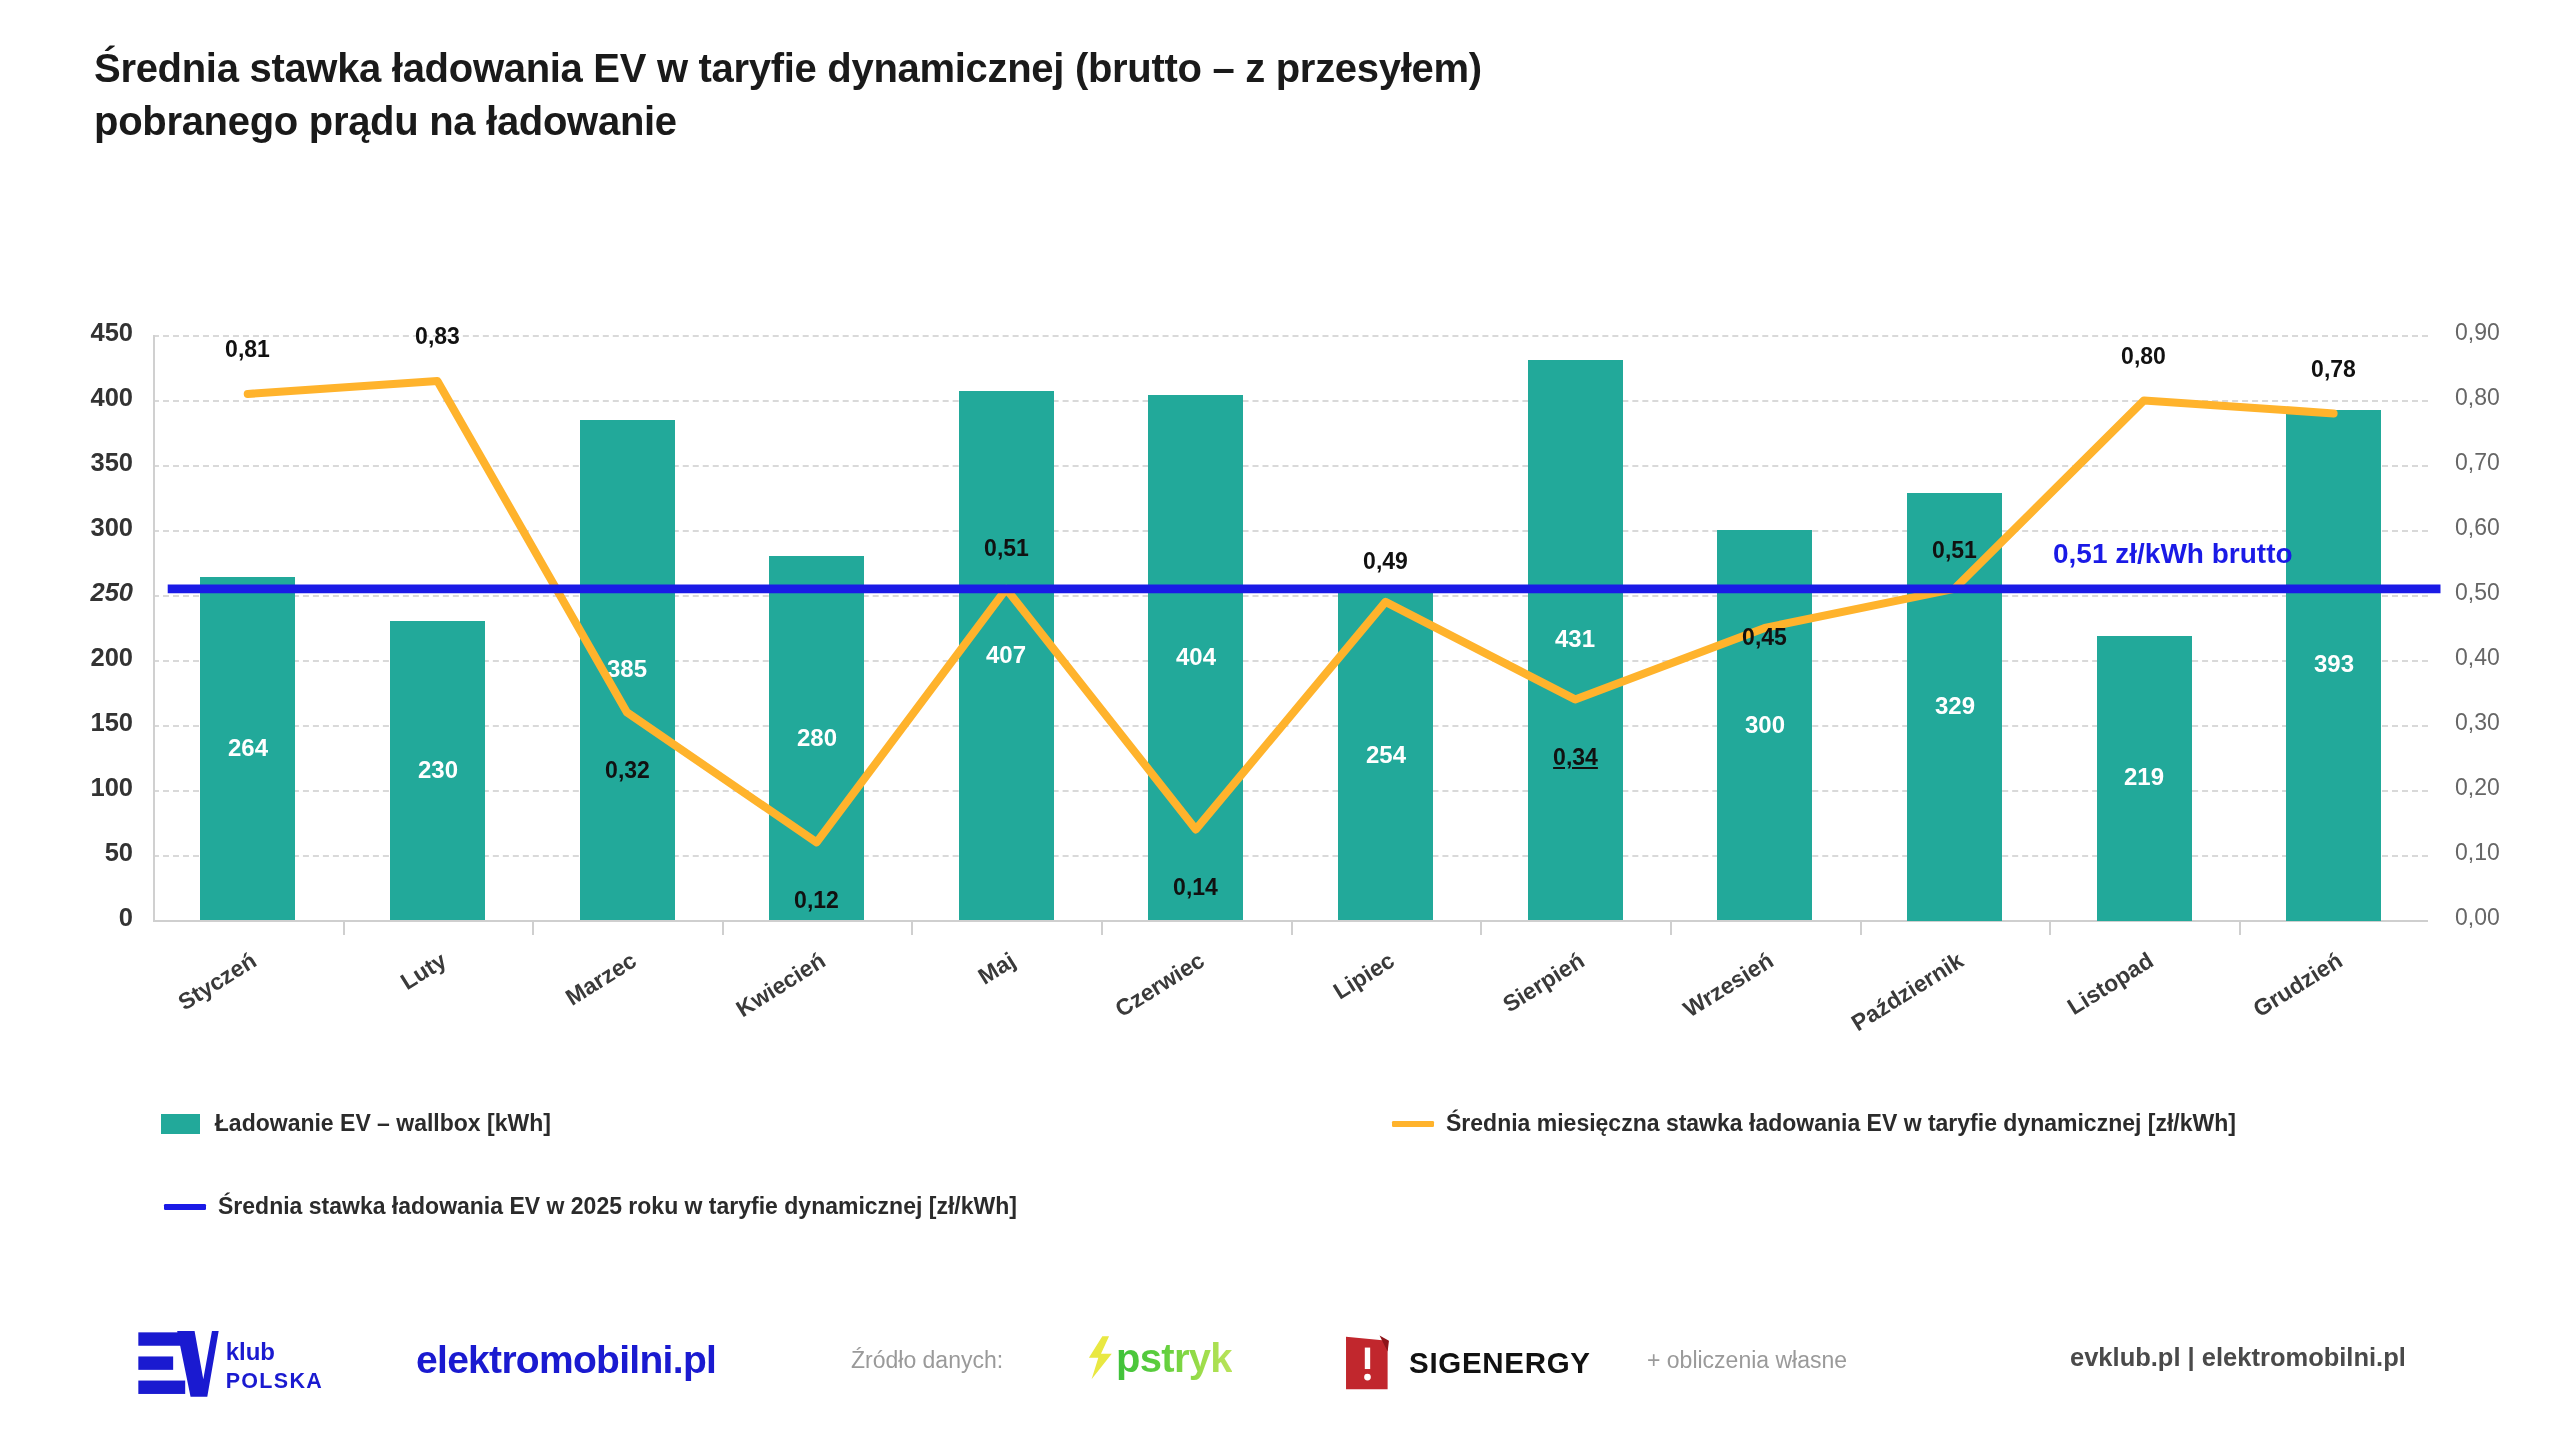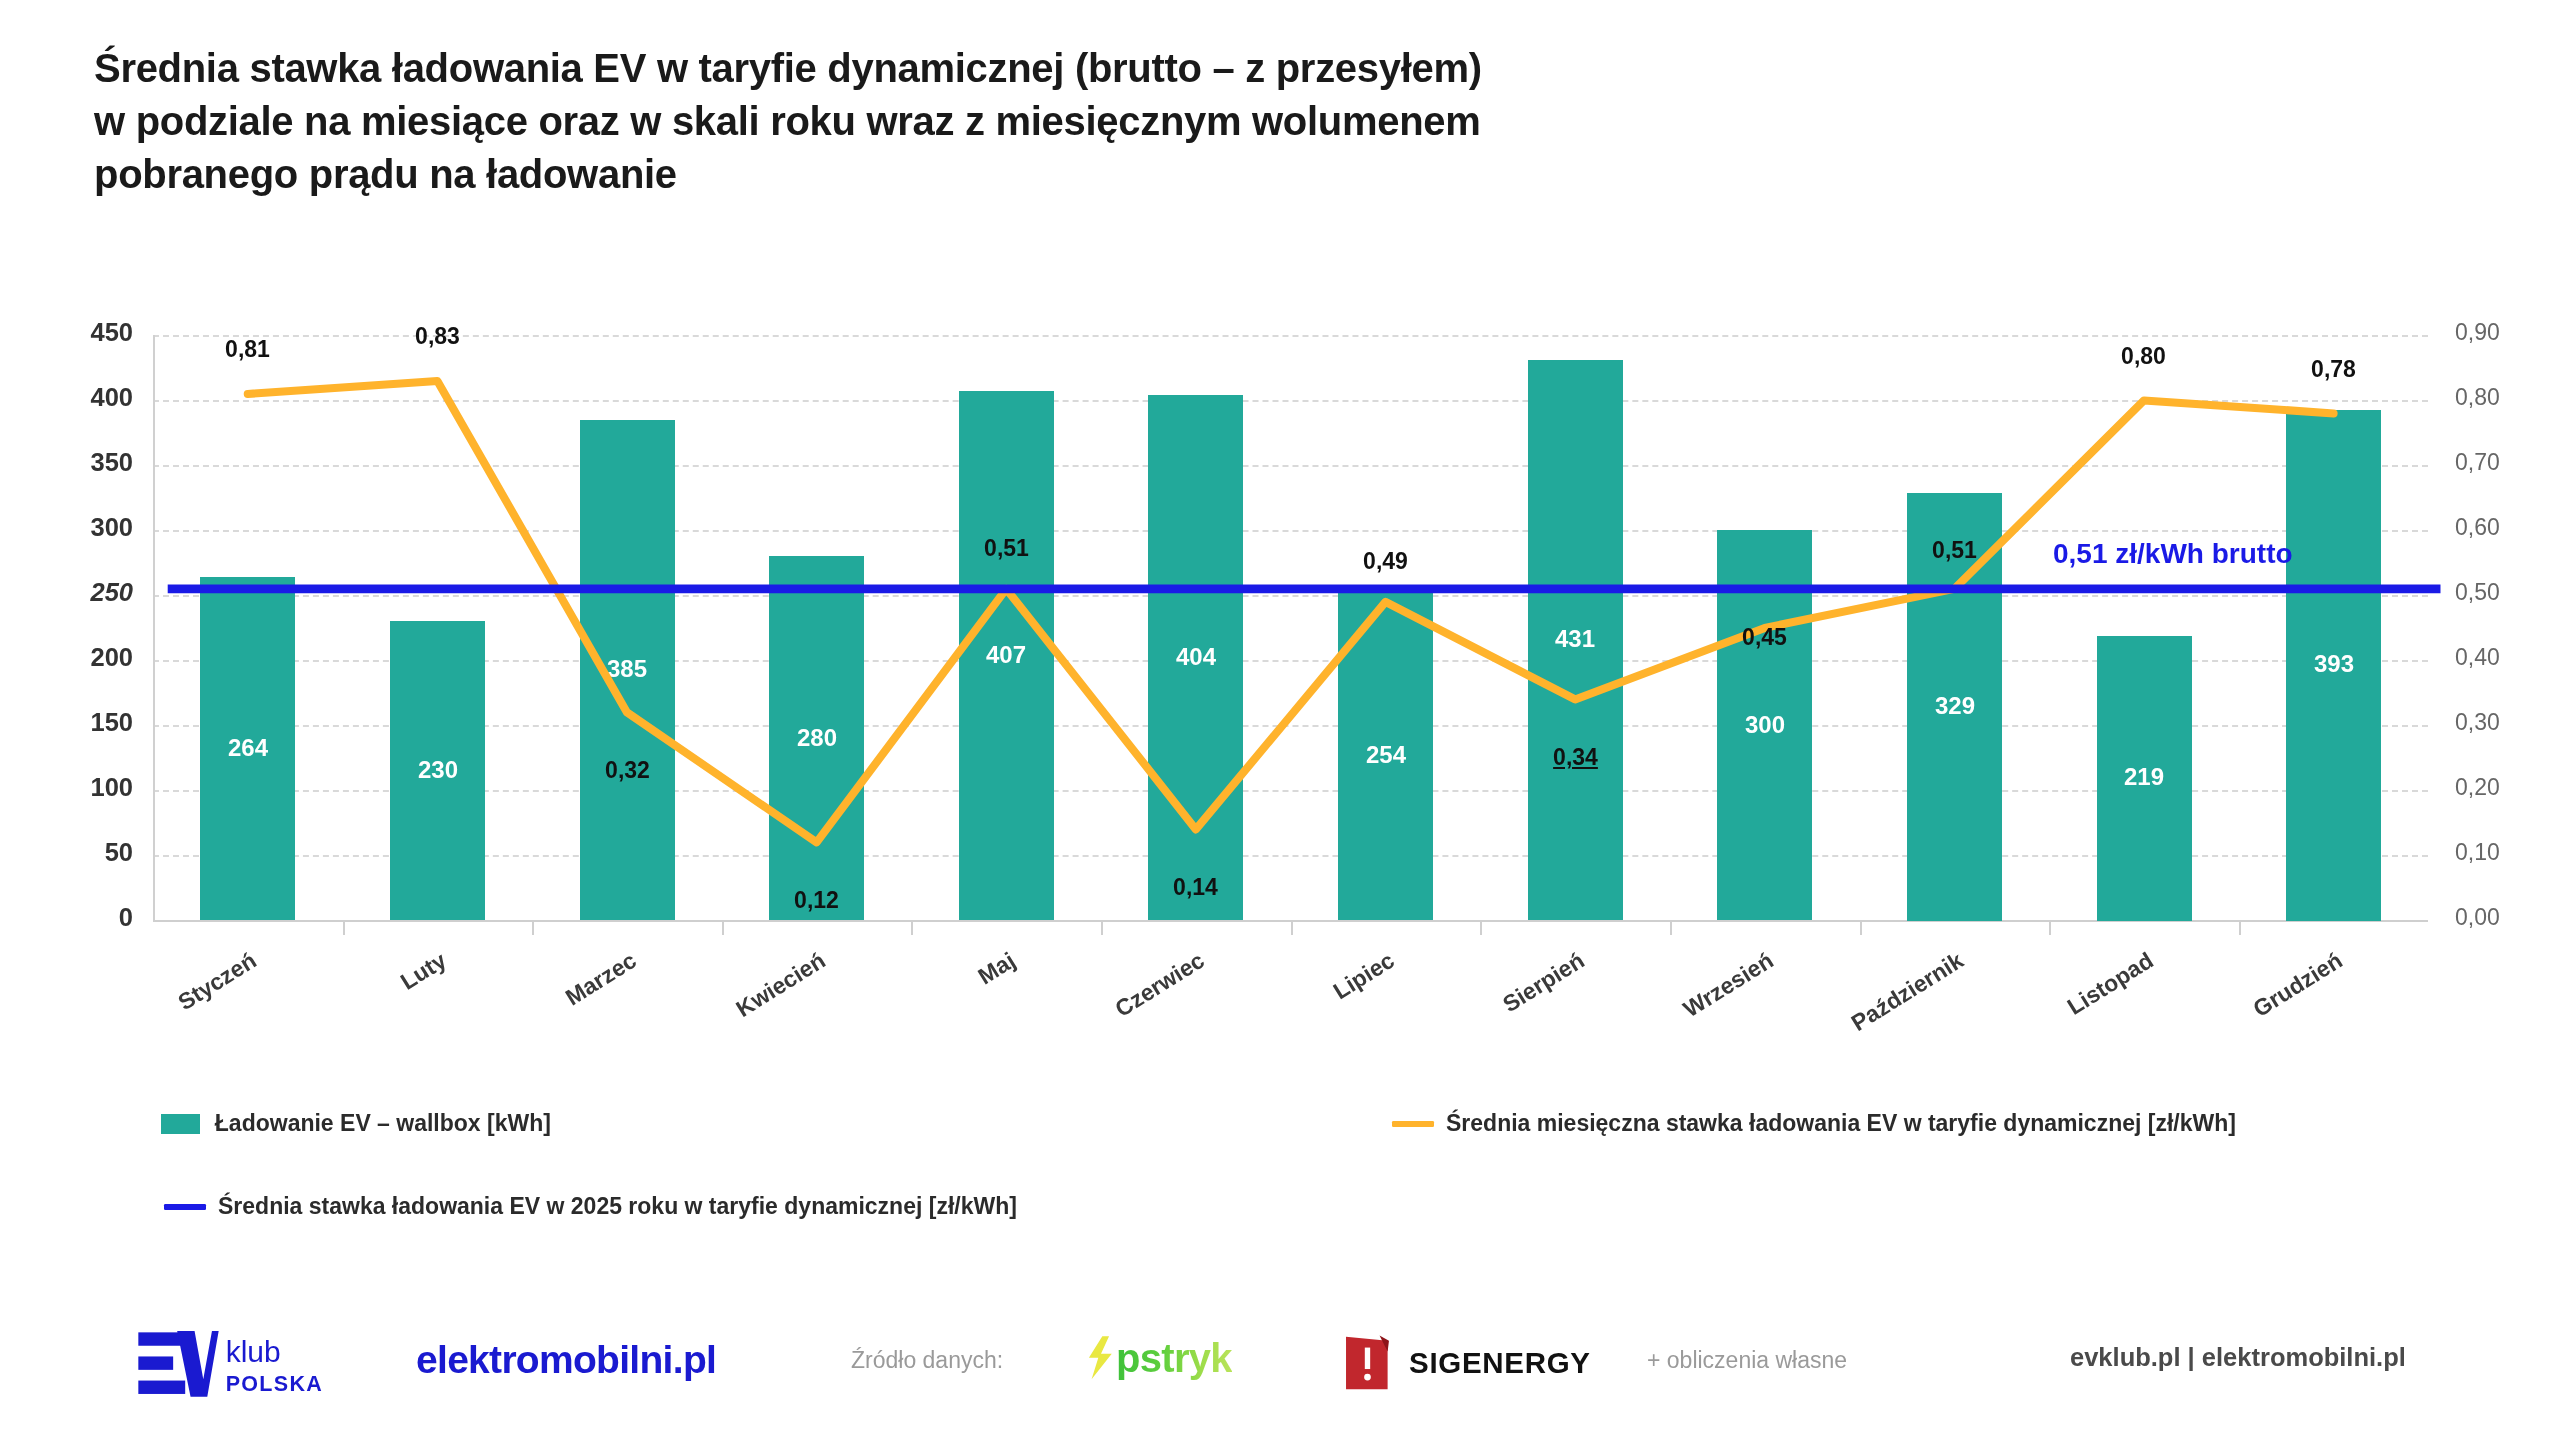--- a/index.html
+++ b/index.html
@@ -46,36 +46,35 @@
   .legend-item{position:absolute;display:flex;align-items:center;white-space:nowrap;}
   .legend-item .sw-box{width:39px;height:20px;background:#22A99A;margin-right:14.8px;flex:0 0 auto;}
   .legend-item .sw-line{width:42px;height:6px;margin-right:12px;flex:0 0 auto;border-radius:1.3px;}
   .legend-item .lbl{font-size:23px;font-weight:bold;color:#2b2b2b;}
 
   
   .footer{position:absolute;left:0;top:1308px;width:2576px;height:141px;}
   .f-el{position:absolute;display:flex;align-items:center;white-space:nowrap;}
   .f-text-grey{font-size:23px;color:#9a9a9a;font-weight:normal;}
   .f-text-dark{font-size:25.5px;color:#4a4a4a;font-weight:bold;}
-  .klub{font-size:30px;font-weight:normal;color:#1a1ad0;line-height:1;}
+  .klub{font-size:24px;font-weight:bold;color:#1a1ad0;line-height:1;}
   .polska{font-size:21.5px;font-weight:bold;color:#1a1ad0;letter-spacing:1.3px;line-height:1;}
   .elektro{font-size:39px;font-weight:bold;color:#1a1ad0;letter-spacing:-0.7px;}
   .pstryk-txt{font-size:40px;font-weight:bold;letter-spacing:-0.7px;
     background:linear-gradient(90deg,#3ec13a 0%,#5fcf3e 40%,#9fdd4a 75%,#b9e35a 100%);
     -webkit-background-clip:text;background-clip:text;color:transparent;}
   .sig-txt{font-size:29.5px;font-weight:bold;color:#111;letter-spacing:0.7px;}
 </style>
 </head>
 <body>
 
 <div class="page">
 
   <div class="title">
     <span class="ln">Średnia stawka ładowania EV w taryfie dynamicznej (brutto – z przesyłem)</span>
-    <span class="ln">w podziale na miesiące oraz w skali roku wraz z miesięcznym wolumenem</span>
     <span class="ln">pobranego prądu na ładowanie</span>
   </div>
 
   <div id="chart-root">
       <div style="position:absolute;left:153px;top:920px;width:2275px;height:0;border-top:2px solid #cfcfcf;"></div>
       <div style="position:absolute;left:153px;top:855px;width:2275px;height:0;border-top:2px dashed #d9d9d9;"></div>
       <div style="position:absolute;left:153px;top:790px;width:2275px;height:0;border-top:2px dashed #d9d9d9;"></div>
       <div style="position:absolute;left:153px;top:725px;width:2275px;height:0;border-top:2px dashed #d9d9d9;"></div>
       <div style="position:absolute;left:153px;top:660px;width:2275px;height:0;border-top:2px dashed #d9d9d9;"></div>
       <div style="position:absolute;left:153px;top:595px;width:2275px;height:0;border-top:2px dashed #d9d9d9;"></div>

